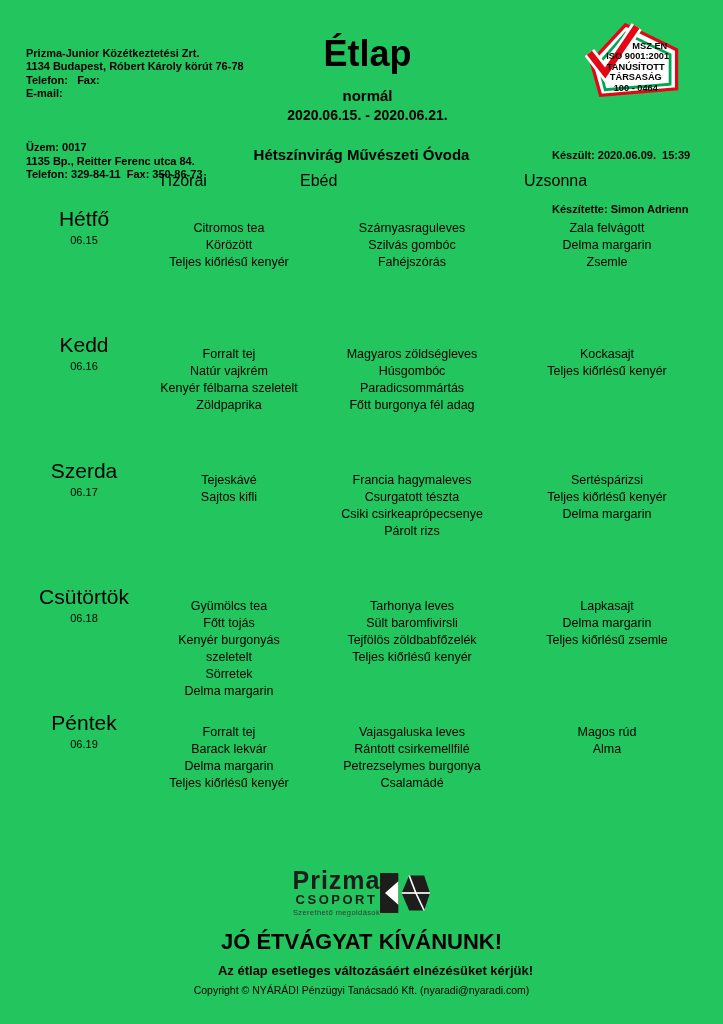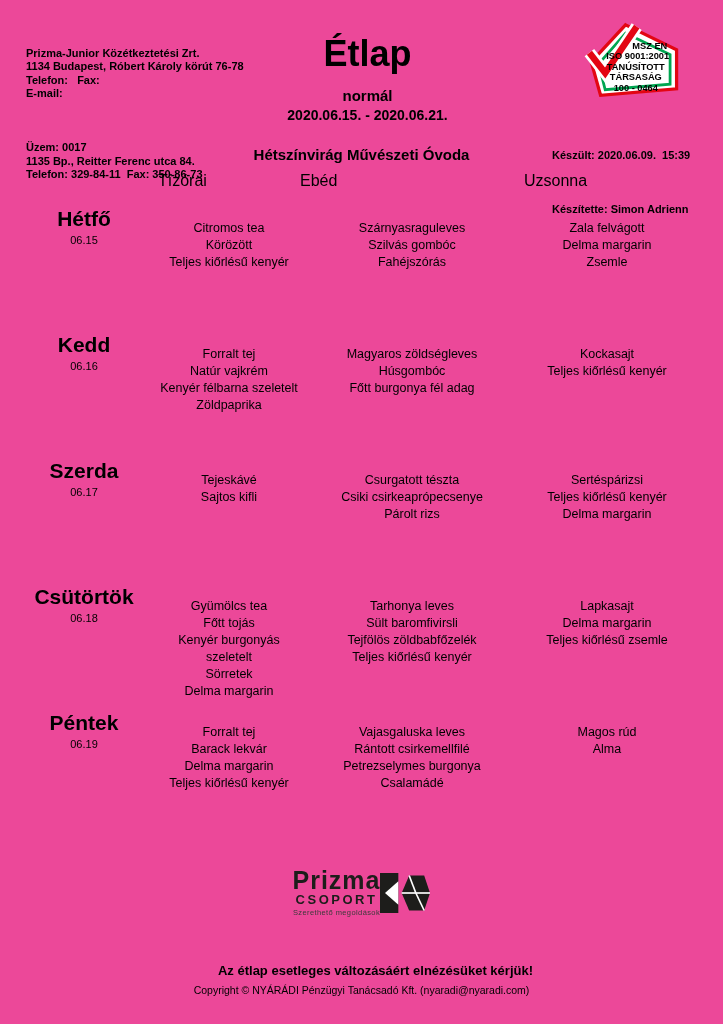--- a/index.html
+++ b/index.html
@@ -1,21 +1,21 @@
 <!DOCTYPE html>
 <html><head>
 <meta charset="utf-8">
 <style>
   * { margin:0; padding:0; box-sizing:border-box; }
   html,body { background:#888; }
   .page {
     position:relative;
     width:723px; height:1024px;
     margin:0 auto;
-    background:#ec4899;
+    background:#22c55e;
     font-family:"Liberation Sans", sans-serif;
     color:#000;
     overflow:hidden;
   }
 
   
   .company {
     position:absolute; left:26px; top:20px;
     font-size:11px; font-weight:bold; line-height:13.4px;
     white-space:pre;
@@ -44,21 +44,21 @@
   }
   .menu-table { position:absolute; left:10px; top:172px; width:680px; }
   .col-head-row, .day-row {
     display:grid;
     grid-template-columns:148px 142px 224px 166px;
   }
   .col-head { font-size:16px; font-weight:normal; text-align:left; }
   .day-row { height:126px; }
   .day-row.first { margin-top:17px; }
   .day-cell { text-align:center; padding-top:0; }
-  .day-name { font-size:21px; font-weight:bold; line-height:24px; }
+  .day-name { font-size:21px; font-weight:normal; line-height:24px; }
   .day-date { font-size:11px; margin-top:3px; }
   .menu-cell {
     padding-top:13px;
     font-size:12.5px; line-height:17px; text-align:center;
   }
 
   
   .footer-logo {
     position:absolute; left:0; right:0; top:866px;
     display:flex; justify-content:center; align-items:center; 
@@ -157,38 +157,40 @@
       </div>
       <div class="menu-cell">
           <div>Forralt tej</div>
           <div>Natúr vajkrém</div>
           <div>Kenyér félbarna szeletelt</div>
           <div>Zöldpaprika</div>
         </div>
       <div class="menu-cell">
           <div>Magyaros zöldségleves</div>
           <div>Húsgombóc</div>
+          <div>Paradicsommártás</div>
           <div>Főtt burgonya fél adag</div>
         </div>
       <div class="menu-cell">
           <div>Kockasajt</div>
           <div>Teljes kiőrlésű kenyér</div>
         </div>
     </div>
 
     <div class="day-row">
       <div class="day-cell">
         <div class="day-name">Szerda</div>
         <div class="day-date">06.17</div>
       </div>
       <div class="menu-cell">
           <div>Tejeskávé</div>
           <div>Sajtos kifli</div>
         </div>
       <div class="menu-cell">
+          <div>Francia hagymaleves</div>
           <div>Csurgatott tészta</div>
           <div>Csiki csirkeaprópecsenye</div>
           <div>Párolt rizs</div>
         </div>
       <div class="menu-cell">
           <div>Sertéspárizsi</div>
           <div>Teljes kiőrlésű kenyér</div>
           <div>Delma margarin</div>
         </div>
     </div>
@@ -253,16 +255,17 @@
       <polygon points="22,14 6,28 22,42" fill="#ffffff"></polygon>
       <polygon points="26,28 35,7 53,7 60,28 53,49 35,49" fill="#1d1d1b"></polygon>
       <g stroke="#ffffff" stroke-width="2">
         <line x1="26" y1="28" x2="60" y2="28"></line>
         <line x1="43" y1="28" x2="35" y2="7"></line>
         <line x1="43" y1="28" x2="53" y2="49"></line>
       </g>
     </svg>
   </div>
 
+  <div class="wish">JÓ ÉTVÁGYAT KÍVÁNUNK!</div>
   <div class="disclaimer">Az étlap esetleges változásáért elnézésüket kérjük!</div>
   <div class="copyright">Copyright © NYÁRÁDI Pénzügyi Tanácsadó Kft. (nyaradi@nyaradi.com)</div>
 
 </div>
 
 </body></html>

